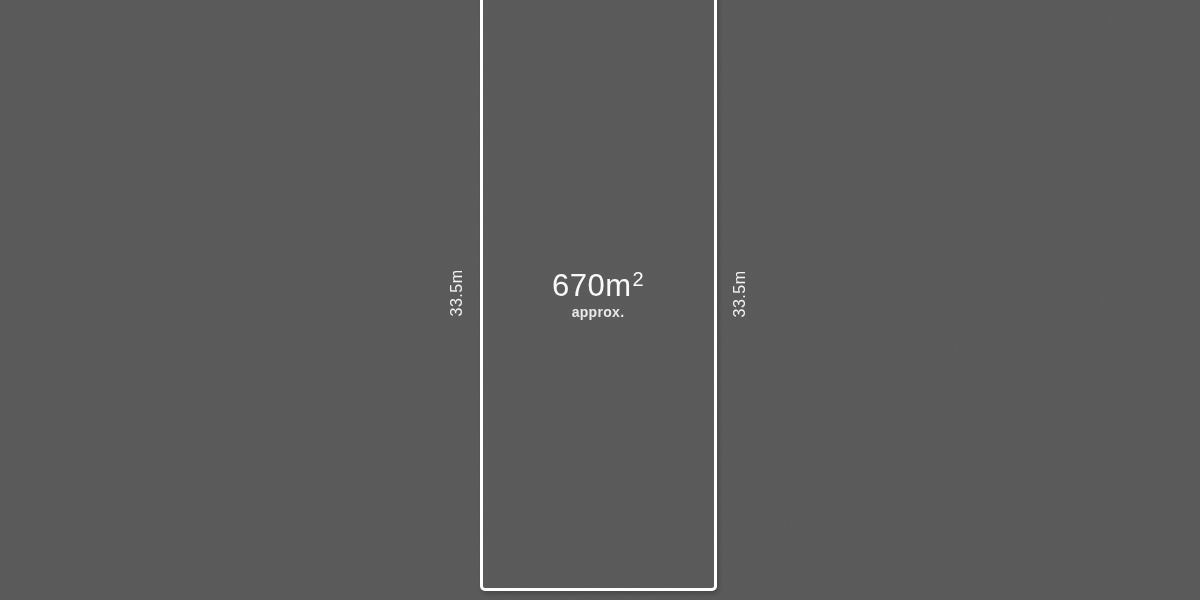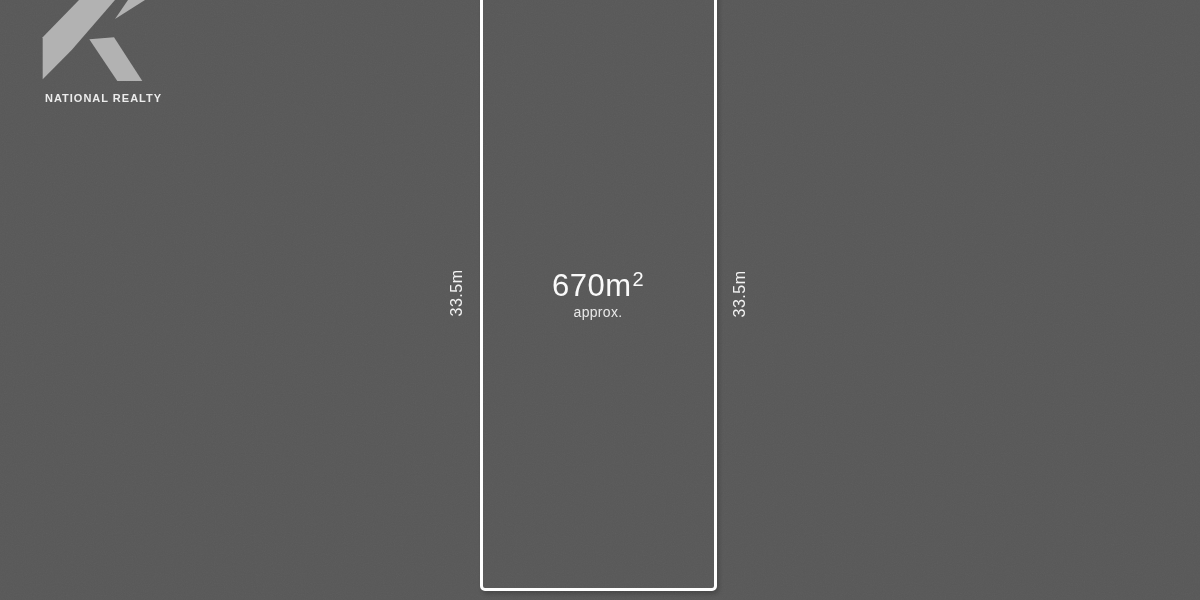--- a/index.html
+++ b/index.html
@@ -78,20 +78,21 @@
     font-size: 20px;
     position: relative;
     top: -10px;
     margin-left: 1px;
   }
   .area-approx {
     margin-top: 3px;
     font-size: 14px;
     color: #e8e8e8;
     letter-spacing: 0.3px;
+    font-weight: bold;
   }
   
   .dim-label {
     position: absolute;
     transform: translate(-50%, -50%) rotate(-90deg);
     font-size: 16px;
     color: #f2f2f2;
     letter-spacing: 0.5px;
     white-space: nowrap;
   }
@@ -104,33 +105,20 @@
 <div class="stage">
 
   <svg class="grain" width="1200" height="600" xmlns="http://www.w3.org/2000/svg">
     <filter id="noiseF">
       <feTurbulence type="fractalNoise" baseFrequency="0.9" numOctaves="2" stitchTiles="stitch"></feTurbulence>
       <feColorMatrix type="saturate" values="0"></feColorMatrix>
     </filter>
     <rect width="1200" height="600" filter="url(#noiseF)"></rect>
   </svg>
 
-  <div class="logo-wrap">
-    <svg class="logo-mark" viewBox="0 0 120 90" xmlns="http://www.w3.org/2000/svg">
-      <g fill="#b2b2b2">
-
-        <polygon points="39,0 75,0 31.7,50 2.7,79.3 2.7,37.3"></polygon>
-
-        <polygon points="49.3,39.3 74,37.3 102.3,81 77.3,81"></polygon>
-
-        <polygon points="88,0 105,0 75,19"></polygon>
-      </g>
-    </svg>
-    <div class="brand-name">NATIONAL REALTY</div>
-  </div>
 
   <div class="lot-boundary"></div>
 
   <div class="area-label">
     <div class="area-value">
       <span>670m</span><span class="area-sup">2</span>
     </div>
     <div class="area-approx">approx.</div>
   </div>
 

